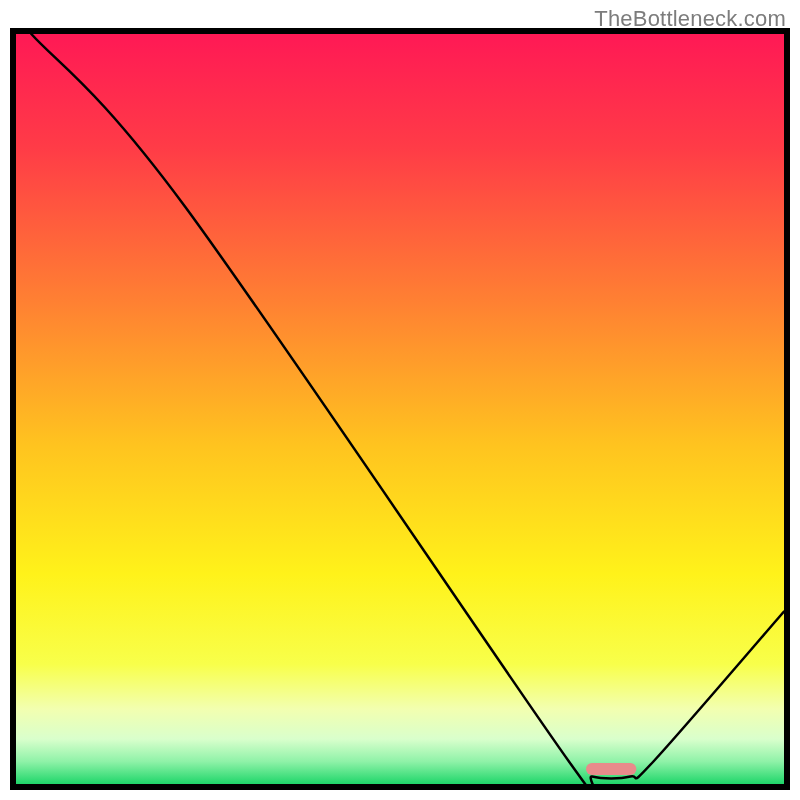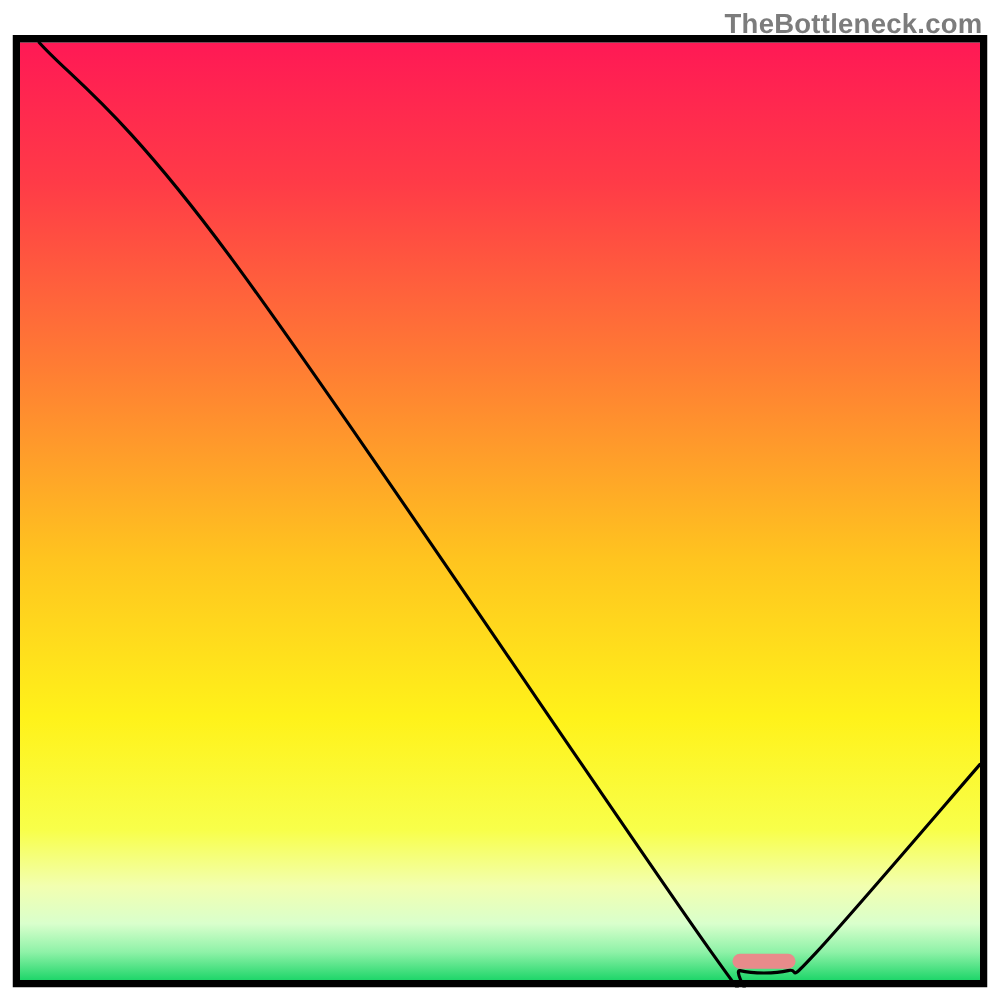--- a/index.html
+++ b/index.html
@@ -9,21 +9,21 @@
     height: 800px;
     background: #ffffff;
     font-family: Arial, Helvetica, sans-serif;
   }
   .watermark {
     position: absolute;
     top: 6px;
     right: 14px;
     font-size: 22px;
     color: #7c7c7c;
-    font-weight: 700;
+    font-weight: 400;
     letter-spacing: 0.2px;
   }
   .chart-frame {
     position: absolute;
     top: 28px;
     left: 10px;
     width: 780px;
     height: 762px;
     box-sizing: border-box;
   }

